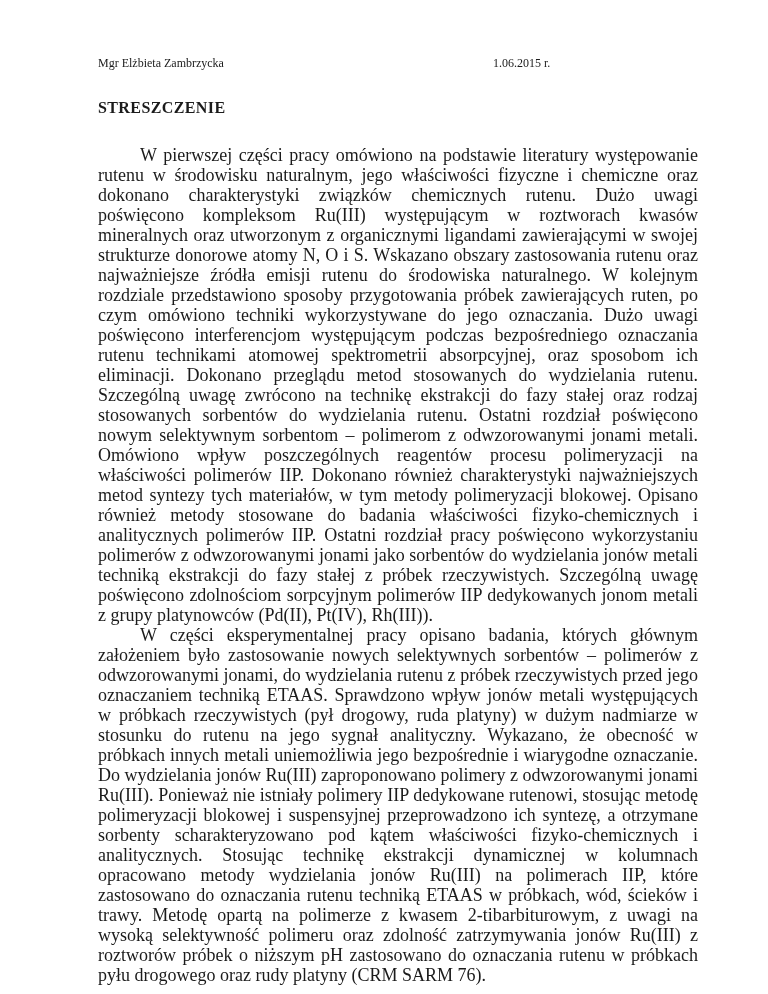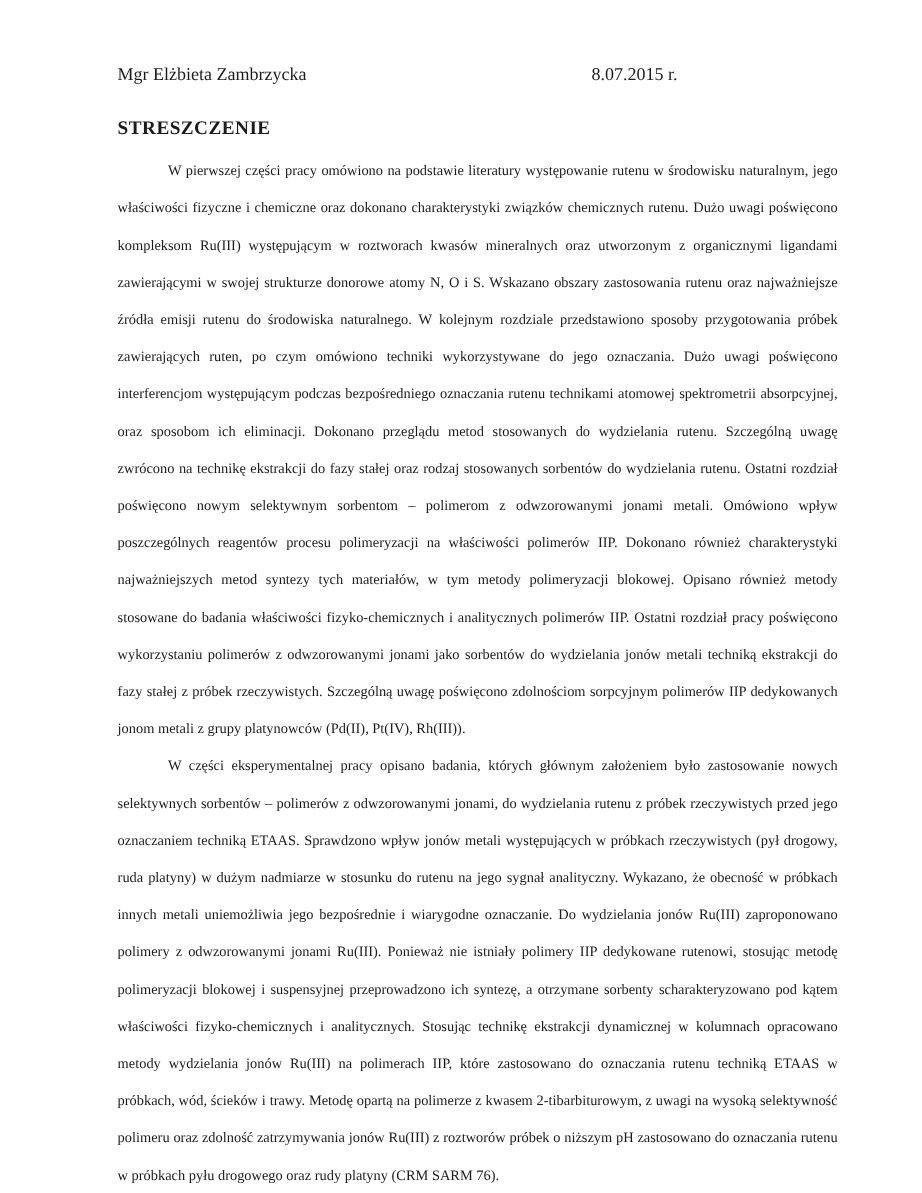--- a/index.html
+++ b/index.html
@@ -20,21 +20,21 @@
     font-family: "Liberation Serif", "DejaVu Serif", serif;
     color: var(--ink, #1b1b1b);
     overflow: hidden;
   }
   .doc-header {
     position: absolute;
     top: 52px;
     left: 98px;
     width: 600px;
     height: 22px;
-    font-size: 15px;
+    font-size: 12px;
     line-height: 22px;
   }
   .doc-header .author {
     position: absolute;
     left: 0;
     top: 0;
     white-space: nowrap;
   }
   .doc-header .date {
     position: absolute;
@@ -48,41 +48,41 @@
     left: 98px;
     width: 600px;
     text-align: left;
     font-weight: bold;
     font-size: 16px;
     letter-spacing: 0.4px;
     line-height: 22px;
   }
   .doc-body {
     position: absolute;
-    top: 127px;
+    top: 145px;
     left: 98px;
     width: 600px;
-    font-size: 12px;
-    line-height: 31px;
+    font-size: 18px;
+    line-height: 20px;
     text-align: justify;
   }
   .doc-body p {
     margin: 0;
     padding: 0;
     text-indent: 42px;
   }
 </style>
 </head>
 <body>
 
 <div class="page">
 
   <div class="doc-header">
     <span class="author">Mgr Elżbieta Zambrzycka</span>
-    <span class="date">8.07.2015 r.</span>
+    <span class="date">1.06.2015 r.</span>
   </div>
 
   <div class="doc-title">STRESZCZENIE</div>
 
   <div class="doc-body">
     <p>W pierwszej części pracy omówiono na podstawie literatury występowanie rutenu w środowisku naturalnym, jego właściwości fizyczne i chemiczne oraz dokonano charakterystyki związków chemicznych rutenu. Dużo uwagi poświęcono kompleksom Ru(III) występującym w roztworach kwasów mineralnych oraz utworzonym z organicznymi ligandami zawierającymi w swojej strukturze donorowe atomy N, O i S. Wskazano obszary zastosowania rutenu oraz najważniejsze źródła emisji rutenu do środowiska naturalnego. W kolejnym rozdziale przedstawiono sposoby przygotowania próbek zawierających ruten, po czym omówiono techniki wykorzystywane do jego oznaczania. Dużo uwagi poświęcono interferencjom występującym podczas bezpośredniego oznaczania rutenu technikami atomowej spektrometrii absorpcyjnej, oraz sposobom ich eliminacji. Dokonano przeglądu metod stosowanych do wydzielania rutenu. Szczególną uwagę zwrócono na technikę ekstrakcji do fazy stałej oraz rodzaj stosowanych sorbentów do wydzielania rutenu. Ostatni rozdział poświęcono nowym selektywnym sorbentom – polimerom z odwzorowanymi jonami metali. Omówiono wpływ poszczególnych reagentów procesu polimeryzacji na właściwości polimerów IIP. Dokonano również charakterystyki najważniejszych metod syntezy tych materiałów, w tym metody polimeryzacji blokowej. Opisano również metody stosowane do badania właściwości fizyko-chemicznych i analitycznych polimerów IIP. Ostatni rozdział pracy poświęcono wykorzystaniu polimerów z odwzorowanymi jonami jako sorbentów do wydzielania jonów metali techniką ekstrakcji do fazy stałej z próbek rzeczywistych. Szczególną uwagę poświęcono zdolnościom sorpcyjnym polimerów IIP dedykowanych jonom metali z grupy platynowców (Pd(II), Pt(IV), Rh(III)).</p>
     <p>W części eksperymentalnej pracy opisano badania, których głównym założeniem było zastosowanie nowych selektywnych sorbentów – polimerów z odwzorowanymi jonami, do wydzielania rutenu z próbek rzeczywistych przed jego oznaczaniem techniką ETAAS. Sprawdzono wpływ jonów metali występujących w próbkach rzeczywistych (pył drogowy, ruda platyny) w dużym nadmiarze w stosunku do rutenu na jego sygnał analityczny. Wykazano, że obecność w próbkach innych metali uniemożliwia jego bezpośrednie i wiarygodne oznaczanie. Do wydzielania jonów Ru(III) zaproponowano polimery z odwzorowanymi jonami Ru(III). Ponieważ nie istniały polimery IIP dedykowane rutenowi, stosując metodę polimeryzacji blokowej i suspensyjnej przeprowadzono ich syntezę, a otrzymane sorbenty scharakteryzowano pod kątem właściwości fizyko-chemicznych i analitycznych. Stosując technikę ekstrakcji dynamicznej w kolumnach opracowano metody wydzielania jonów Ru(III) na polimerach IIP, które zastosowano do oznaczania rutenu techniką ETAAS w próbkach, wód, ścieków i trawy. Metodę opartą na polimerze z kwasem 2-tibarbiturowym, z uwagi na wysoką selektywność polimeru oraz zdolność zatrzymywania jonów Ru(III) z roztworów próbek o niższym pH zastosowano do oznaczania rutenu w próbkach pyłu drogowego oraz rudy platyny (CRM SARM 76).</p>
   </div>
 
 </div>

